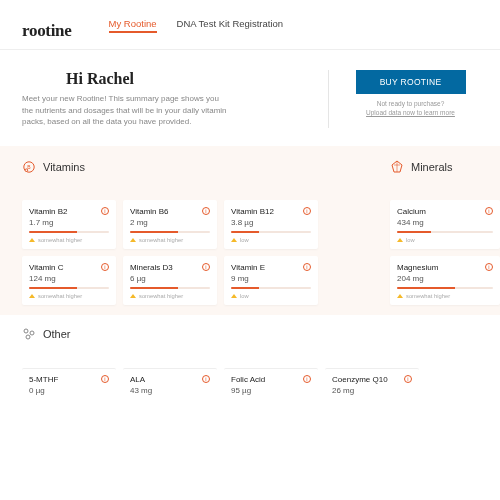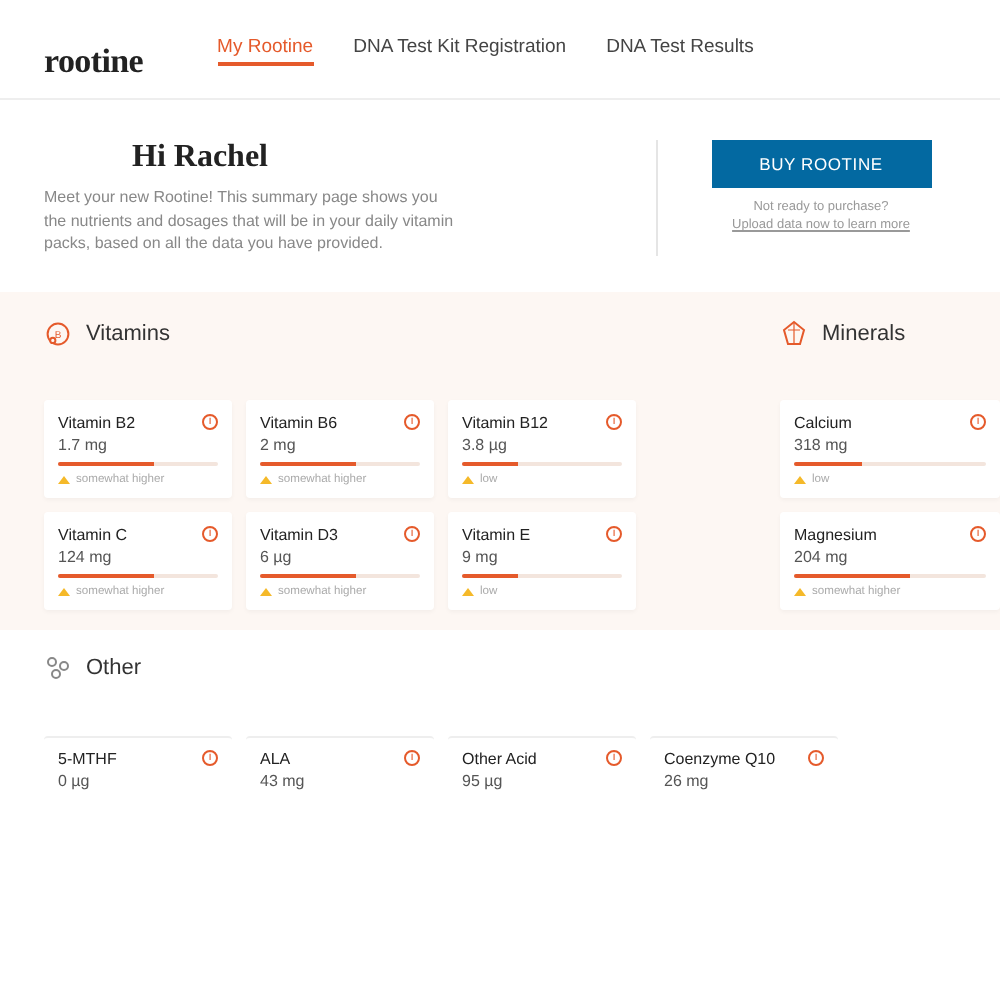--- a/index.html
+++ b/index.html
@@ -43,21 +43,20 @@
   .vit-ico svg, .min-ico svg, .oth-ico svg { display: block; }
 </style>
 </head>
 <body>
 
 <div class="header">
   <div class="logo">rootine</div>
   <div class="nav">
     <span class="active">My Rootine</span>
     <span>DNA Test Kit Registration</span>
-    <span>DNA Test Results</span>
   </div>
 </div>
 
 <div class="hero">
   <div class="hero-left">
     <h1>Hi Rachel</h1>
     <p>Meet your new Rootine! This summary page shows you the nutrients and dosages that will be in your daily vitamin packs, based on all the data you have provided.</p>
   </div>
   <div class="hero-div"></div>
   <div class="hero-right">
@@ -133,21 +132,21 @@
           <div class="bar">
             <i style="width:60%"></i>
           </div>
           <div class="status">
             <span class="tri"></span>
             <span>somewhat higher</span>
           </div>
         </div>
         <div class="card">
           <div class="card-top">
-            <span class="card-name">Vitamin D3</span>
+            <span class="card-name">Minerals D3</span>
             <span class="info">i</span>
           </div>
           <div class="dosage">6 µg</div>
           <div class="bar">
             <i style="width:60%"></i>
           </div>
           <div class="status">
             <span class="tri"></span>
             <span>somewhat higher</span>
           </div>
@@ -178,21 +177,21 @@
           </svg>
       </span>
       <span class="label">Minerals</span>
     </div>
     <div class="grid" id="min-grid">
         <div class="card">
           <div class="card-top">
             <span class="card-name">Calcium</span>
             <span class="info">i</span>
           </div>
-          <div class="dosage">318 mg</div>
+          <div class="dosage">434 mg</div>
           <div class="bar">
             <i style="width:35%"></i>
           </div>
           <div class="status">
             <span class="tri"></span>
             <span>low</span>
           </div>
         </div>
         <div class="card">
           <div class="card-top">
@@ -233,21 +232,21 @@
       </div>
       <div class="card">
         <div class="card-top">
           <span class="card-name">ALA</span>
           <span class="info">i</span>
         </div>
         <div class="dosage">43 mg</div>
       </div>
       <div class="card">
         <div class="card-top">
-          <span class="card-name">Other Acid</span>
+          <span class="card-name">Folic Acid</span>
           <span class="info">i</span>
         </div>
         <div class="dosage">95 µg</div>
       </div>
       <div class="card">
         <div class="card-top">
           <span class="card-name">Coenzyme Q10</span>
           <span class="info">i</span>
         </div>
         <div class="dosage">26 mg</div>

